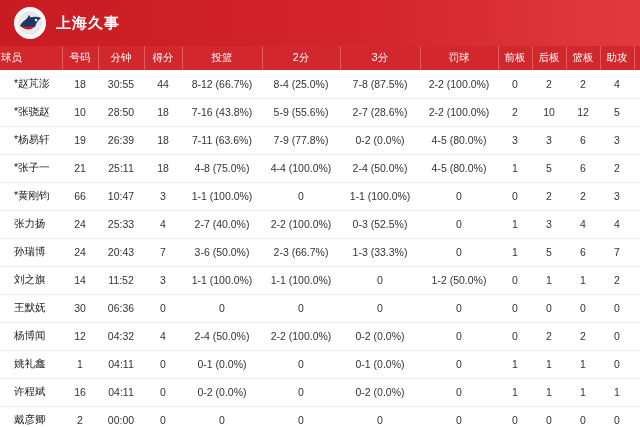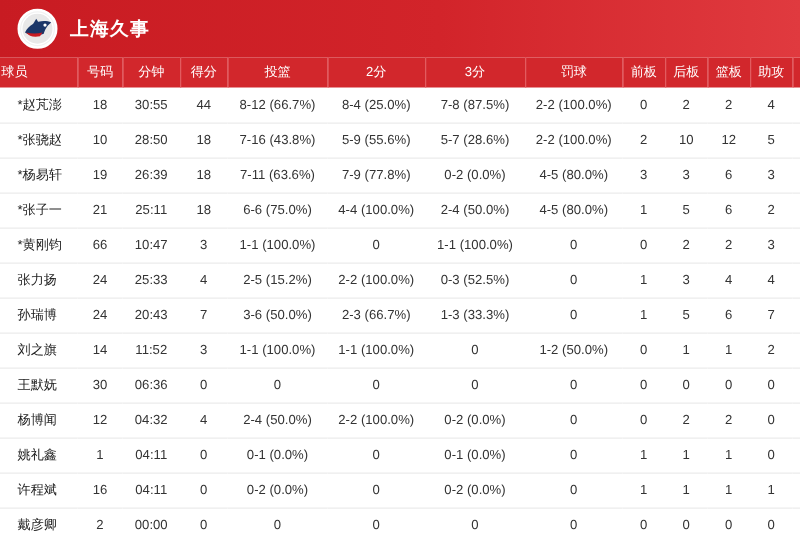--- a/index.html
+++ b/index.html
@@ -168,21 +168,21 @@
             <td>4</td>
             <td>1</td>
           </tr>
           <tr>
             <td class="namecol">*张骁赵</td>
             <td>10</td>
             <td>28:50</td>
             <td>18</td>
             <td>7-16 (43.8%)</td>
             <td>5-9 (55.6%)</td>
-            <td>5-7 (28.6%)</td>
+            <td>2-7 (28.6%)</td>
             <td>2-2 (100.0%)</td>
             <td>2</td>
             <td>10</td>
             <td>12</td>
             <td>5</td>
             <td>0</td>
           </tr>
           <tr>
             <td class="namecol">*杨易轩</td>
             <td>19</td>
@@ -196,21 +196,21 @@
             <td>3</td>
             <td>6</td>
             <td>3</td>
             <td>2</td>
           </tr>
           <tr>
             <td class="namecol">*张子一</td>
             <td>21</td>
             <td>25:11</td>
             <td>18</td>
-            <td>6-6 (75.0%)</td>
+            <td>4-8 (75.0%)</td>
             <td>4-4 (100.0%)</td>
             <td>2-4 (50.0%)</td>
             <td>4-5 (80.0%)</td>
             <td>1</td>
             <td>5</td>
             <td>6</td>
             <td>2</td>
             <td>2</td>
           </tr>
           <tr>
@@ -226,21 +226,21 @@
             <td>2</td>
             <td>2</td>
             <td>3</td>
             <td>2</td>
           </tr>
           <tr>
             <td class="namecol">张力扬</td>
             <td>24</td>
             <td>25:33</td>
             <td>4</td>
-            <td>2-5 (15.2%)</td>
+            <td>2-7 (40.0%)</td>
             <td>2-2 (100.0%)</td>
             <td>0-3 (52.5%)</td>
             <td>0</td>
             <td>1</td>
             <td>3</td>
             <td>4</td>
             <td>4</td>
             <td>5</td>
           </tr>
           <tr>

